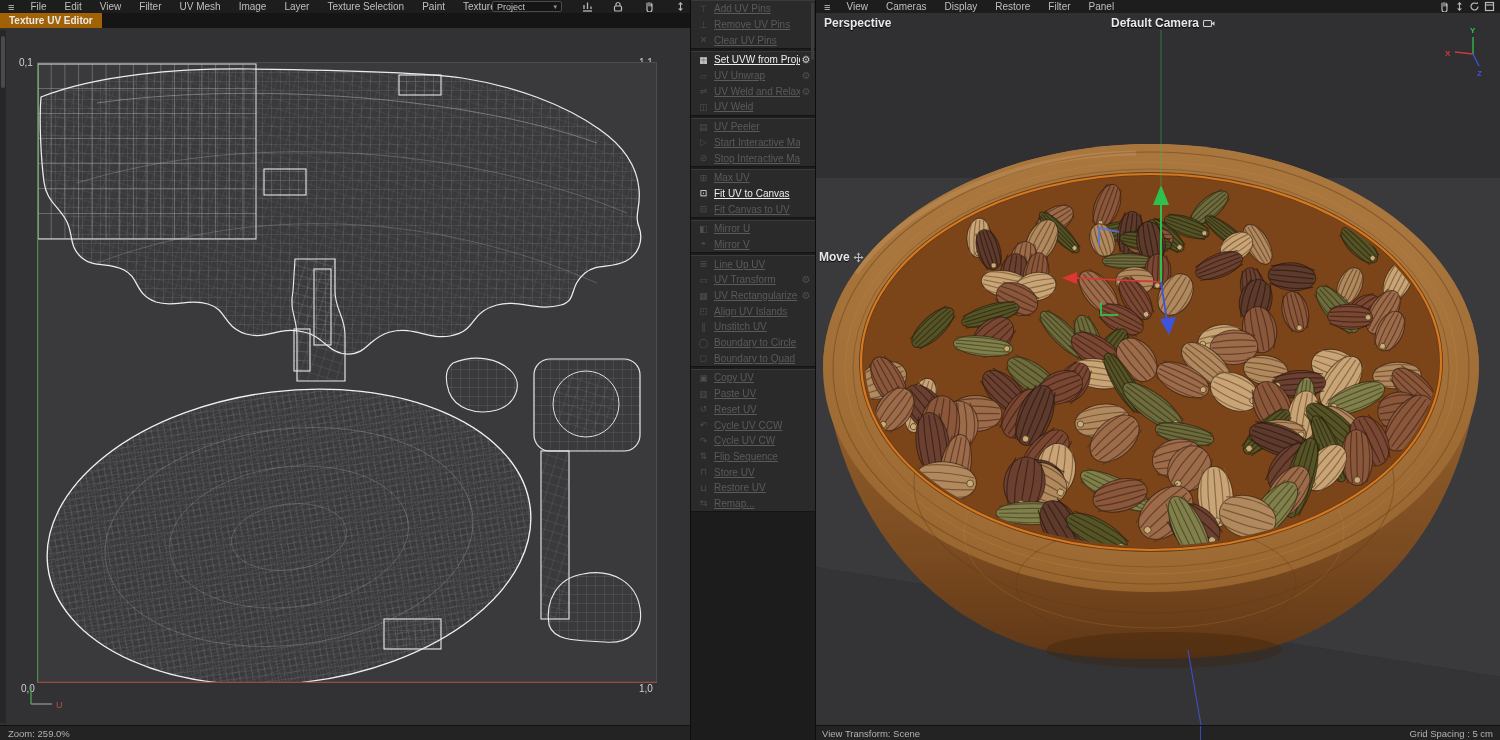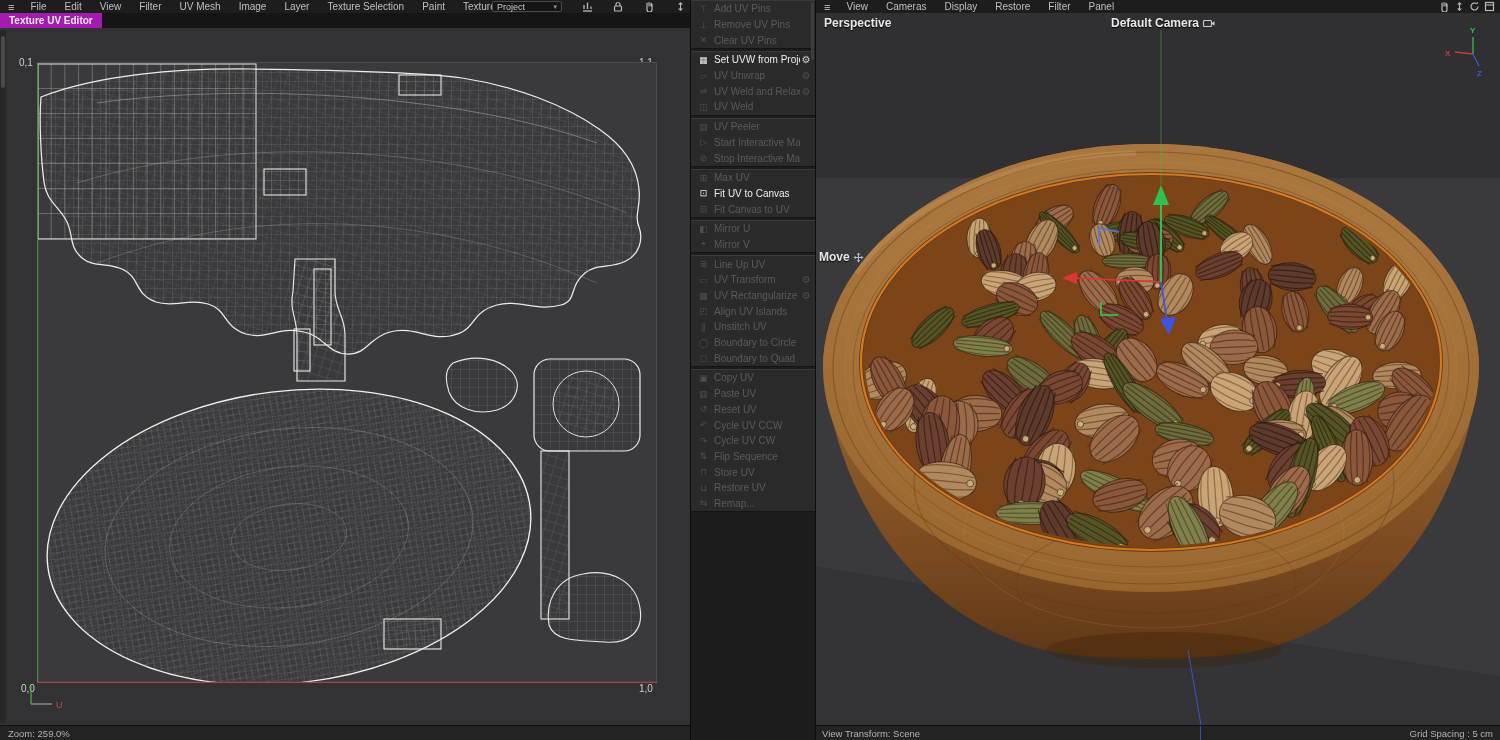--- a/index.html
+++ b/index.html
@@ -11,39 +11,39 @@
   #left-pane { position:absolute; left:0; top:0; width:690px; height:740px; background:#323234; }
   .menubar { position:absolute; left:0; top:0; right:0; height:13px; background:#1d1d1d;
     display:flex; align-items:center; gap:0; color:#bfbfbf; font-size:10px; }
   .menubar .burger { color:#cfcfcf; font-size:11px; padding:0 7px 0 8px; cursor:default; }
   .menubar .mitem { padding:12px 9px; line-height:13px; cursor:default; }
   #left-toolbar { position:absolute; right:4px; top:0; height:13px; display:flex; align-items:center; gap:19px; }
   #project-dd { display:flex; align-items:center; justify-content:space-between; width:70px; height:11px;
     background:#151515; border:1px solid #4a4a4a; border-radius:2px; color:#c8c8c8; font-size:9px; padding:0 4px; }
   .tbicon { width:12px; height:11px; display:flex; align-items:center; justify-content:center; }
   #left-tabs { position:absolute; left:0; top:13px; right:0; height:15px; background:#151515; }
-  #uv-tab { position:absolute; left:0; top:0; height:15px; padding:0 9px; background:#a21caf;
+  #uv-tab { position:absolute; left:0; top:0; height:15px; padding:0 9px; background:#a16207;
     color:#eaeaea; font-size:10px; font-weight:bold; line-height:15px; }
   #uv-area { position:absolute; left:0; top:28px; right:0; height:697px; background:#323234; }
   #uv-canvas { position:absolute; left:37px; top:34px; width:620px; height:620px; background:#3a3a3c;
     border-top:1px solid #4c4c4e; border-right:1px solid #4c4c4e; }
   .uv-corner { position:absolute; color:#cfcfcf; font-size:10px; }
   #v-scroll { position:absolute; left:0; top:30px; width:6px; height:693px; background:#272727; }
   #v-thumb { position:absolute; left:1px; top:6px; width:4px; height:52px; background:#4a4a4a; border-radius:2px; }
   .statusbar { position:absolute; left:0; bottom:0; height:15px; background:#232323; border-top:1px solid #111;
     color:#b2b2b2; font-size:9.5px; display:flex; align-items:center; }
   #left-status { width:690px; padding-left:8px; }
   #axis-gizmo-uv { position:absolute; left:24px; top:656px; width:50px; height:28px; }
 
   
   #uv-menu { position:absolute; left:690px; top:0; width:125px; height:740px; background:#1c1c1c; border-left:1px solid #0d0d0d; }
   .uvm-group { background:#2a2a2a; border-top:1px solid #3a3a3a; border-bottom:1px solid #141414; margin-bottom:2px; }
   .uvm-row { height:15.7px; display:flex; align-items:center; font-size:10px; color:#5a5a5a; padding:0 3px 0 6px; }
   .uvm-row .ic { width:13px; font-size:9px; color:#4f4f4f; text-align:center; flex:none; }
-  .uvm-row .lb { flex:1; margin-left:4px; white-space:nowrap; overflow:hidden; }
+  .uvm-row .lb { flex:1; margin-left:4px; white-space:nowrap; overflow:hidden;text-decoration:underline; }
   .uvm-row .gear { width:12px; font-size:10px; color:#4f4f4f; text-align:center; flex:none; }
   .uvm-row.on { color:#ededed; }
   .uvm-row.on .ic { color:#e8e8e8; }
   .uvm-row.on .gear { color:#d0d0d0; }
   #uvm-scroll { position:absolute; right:1px; top:2px; width:3px; height:58px; background:#3d3d3d; border-radius:2px; }
 
   
   #right-pane { position:absolute; left:815px; top:0; width:685px; height:740px; background:#303032; border-left:1px solid #0d0d0d; }
   #vp { position:absolute; left:0; top:13px; width:685px; height:712px; }
   .overlay-label { position:absolute; color:#e8e8e8; font-size:12px; font-weight:bold; text-shadow:0 1px 1px #000; }

